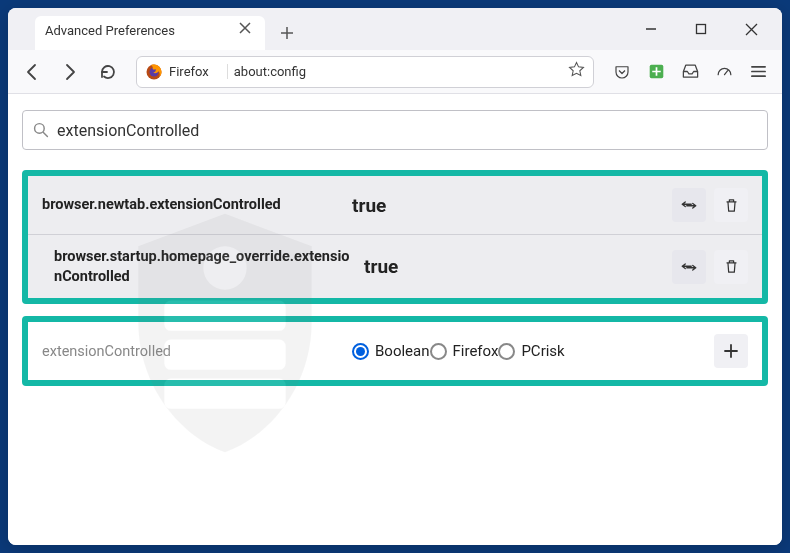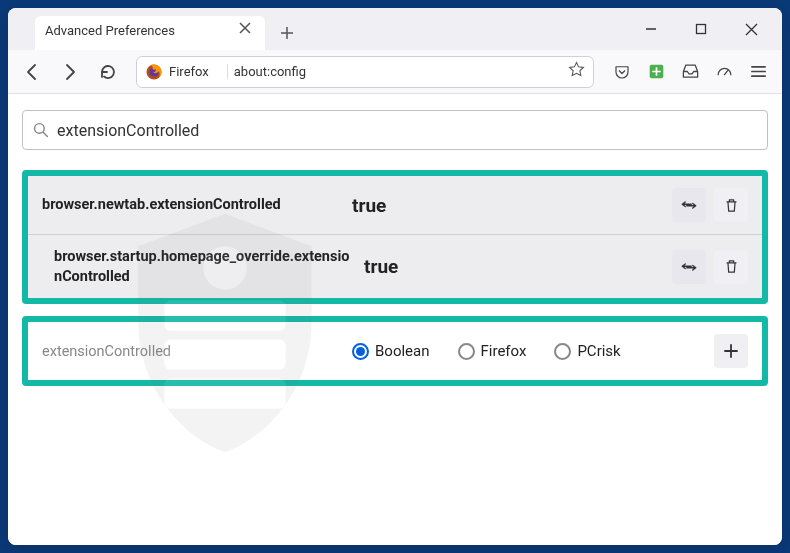--- a/index.html
+++ b/index.html
@@ -35,21 +35,21 @@
 .pref-row + .pref-row { border-top: 1px solid #d0d0d6; padding-left: 26px; }
 .modified { background: #ededf0; }
 .modified .pref-name, .modified .pref-val { font-weight: 700; }
 .pref-name { flex: 0 0 300px; font-size: 14.5px; color: #222; word-break: break-word; line-height: 1.35; }
 .pref-val { flex: 1; font-size: 19px; color: #222; }
 .pref-actions { display: flex; gap: 8px; }
 .act-btn { width: 34px; height: 34px; background: #e7e7ed; border-radius: 4px; display: flex; align-items: center; justify-content: center; cursor: pointer; color: #333; }
 .act-btn.plain { background: #f0f0f4; }
 
 .new-name { color: #888; font-size: 14.5px; flex: 0 0 300px; }
-.radio-group { flex: 1; display: flex; align-items: center; gap: 28px; }
+.radio-group { flex: 1; display: flex; align-items: center; }
 .radio-item { display: flex; align-items: center; gap: 6px; font-size: 15px; color: #222; cursor: pointer; }
 .radio { width: 17px; height: 17px; border: 2px solid #888; border-radius: 50%; display:flex; align-items:center; justify-content:center; }
 .radio.sel { border-color: #0060df; }
 .radio.sel::after { content:""; width: 9px; height: 9px; background: #0060df; border-radius: 50%; }
 
 .watermark { position: absolute; left: 50%; top: 55%; transform: translate(-50%,-50%); font-size: 90px; font-weight: 900; font-style: italic; color: rgba(160,160,160,0.12); white-space: nowrap; pointer-events: none; letter-spacing: -4px; }
 .watermark .dot { color: rgba(200,60,60,0.18); }
 .wm-shield { position: absolute; left: 28%; top: 53%; transform: translate(-50%,-50%); pointer-events: none; opacity: 0.08; }
 </style>
 </head>

